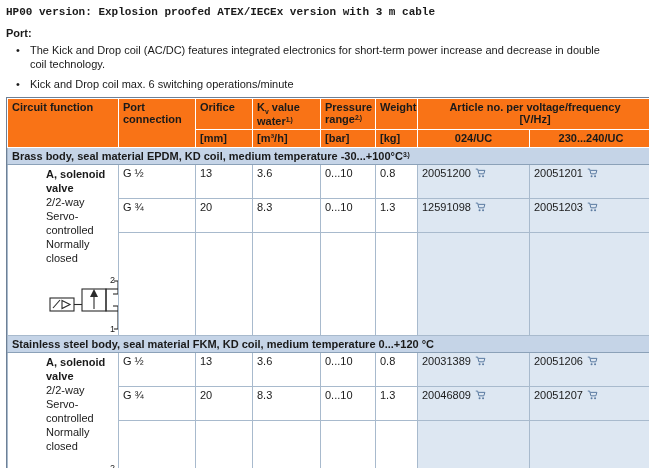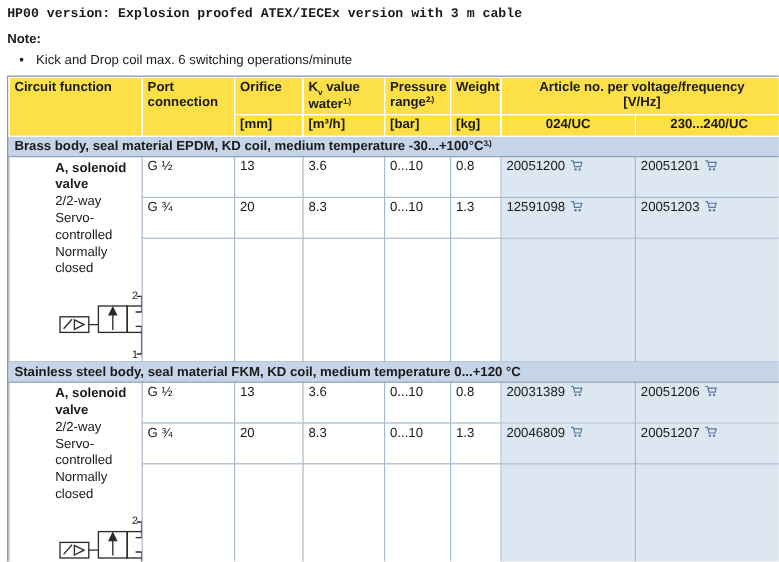--- a/index.html
+++ b/index.html
@@ -14,21 +14,21 @@
   .bullet{display:flex;margin:0 0 6px 12px;line-height:14px;}
   .bullet .dot{width:14px;flex:0 0 14px;}
   .bullet .dot::before{content:"•";}
   .bullet .btext{width:585px;}
   .link{color:#4f7dbe;}
   
   .tblwrap{border:1px solid #6e8096;margin:5px 0 0 2px;width:645px;}
   table{border-collapse:collapse;table-layout:fixed;width:645px;font-size:11px;}
   td,th{padding:2px 4px;vertical-align:top;text-align:left;font-weight:normal;
         border:1px solid #a8bacd;overflow:hidden;}
-  th{background:#fde047;font-weight:bold;border:1px solid #ffffff;}
+  th{background:#f97316;font-weight:bold;border:1px solid #ffffff;}
   .r-hdr1 th{height:24px;}
   .r-hdr2 th{height:13px;}
   .band td{background:#c5d4e7;font-weight:bold;height:11px;
            border-top:1px solid #8ba1b8;border-bottom:1px solid #8ba1b8;}
   .r-data td{height:17px;}
   .r-fill td{height:62px;}
   .art{background:#dde7f2;text-align:left;white-space:nowrap;}
   .arthead{text-align:center;}
   .sup{font-size:0.62em;position:relative;top:-0.45em;letter-spacing:-0.5px;}
   sub{font-size:0.62em;}
@@ -41,22 +41,26 @@
   .portlbl.top{left:62px;top:-1px;}
   .portlbl.bot{left:62px;bottom:-1px;}
   .cart{display:inline-block;vertical-align:-1px;margin-left:4px;cursor:pointer;}
 </style>
 </head>
 <body>
 
 <div class="page">
 
   <div class="title">HP00 version: Explosion proofed ATEX/IECEx version with 3 m cable</div>
-  <div class="note-label">Note:</div>
-
+  <div class="note-label">Port:</div>
+
+  <div class="bullet">
+    <span class="dot"></span>
+    <span class="btext">The Kick and Drop coil (AC/DC) features integrated electronics for short-term power increase and decrease in double coil technology.</span>
+  </div>
   <div class="bullet">
     <span class="dot"></span>
     <span class="btext">Kick and Drop coil max. 6 switching operations/minute</span>
   </div>
 
   <div class="tblwrap">
   <table>
     <colgroup>
       <col style="width:111px">
           <col style="width:77px">

